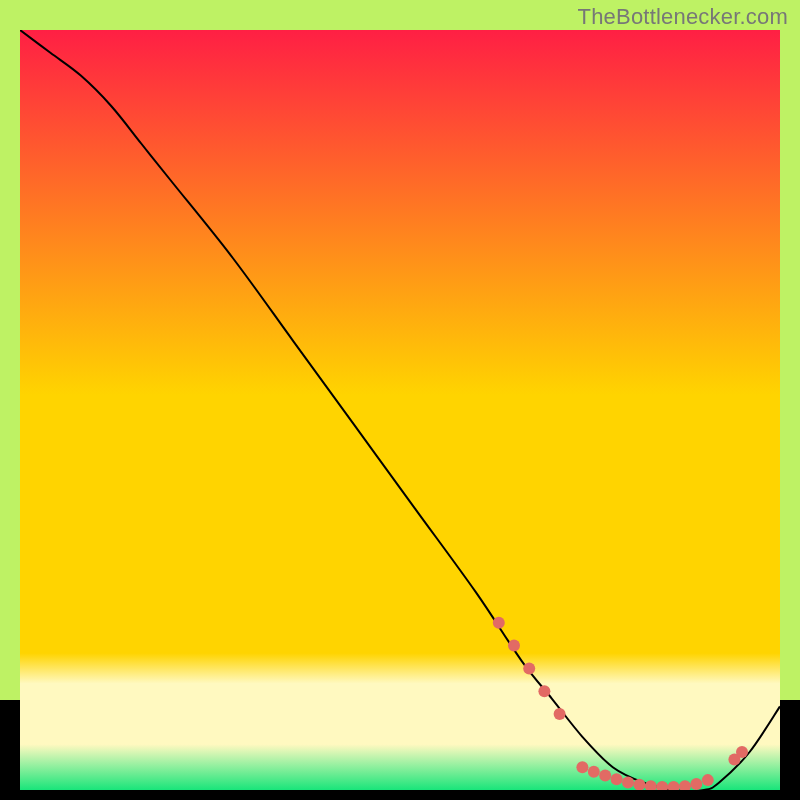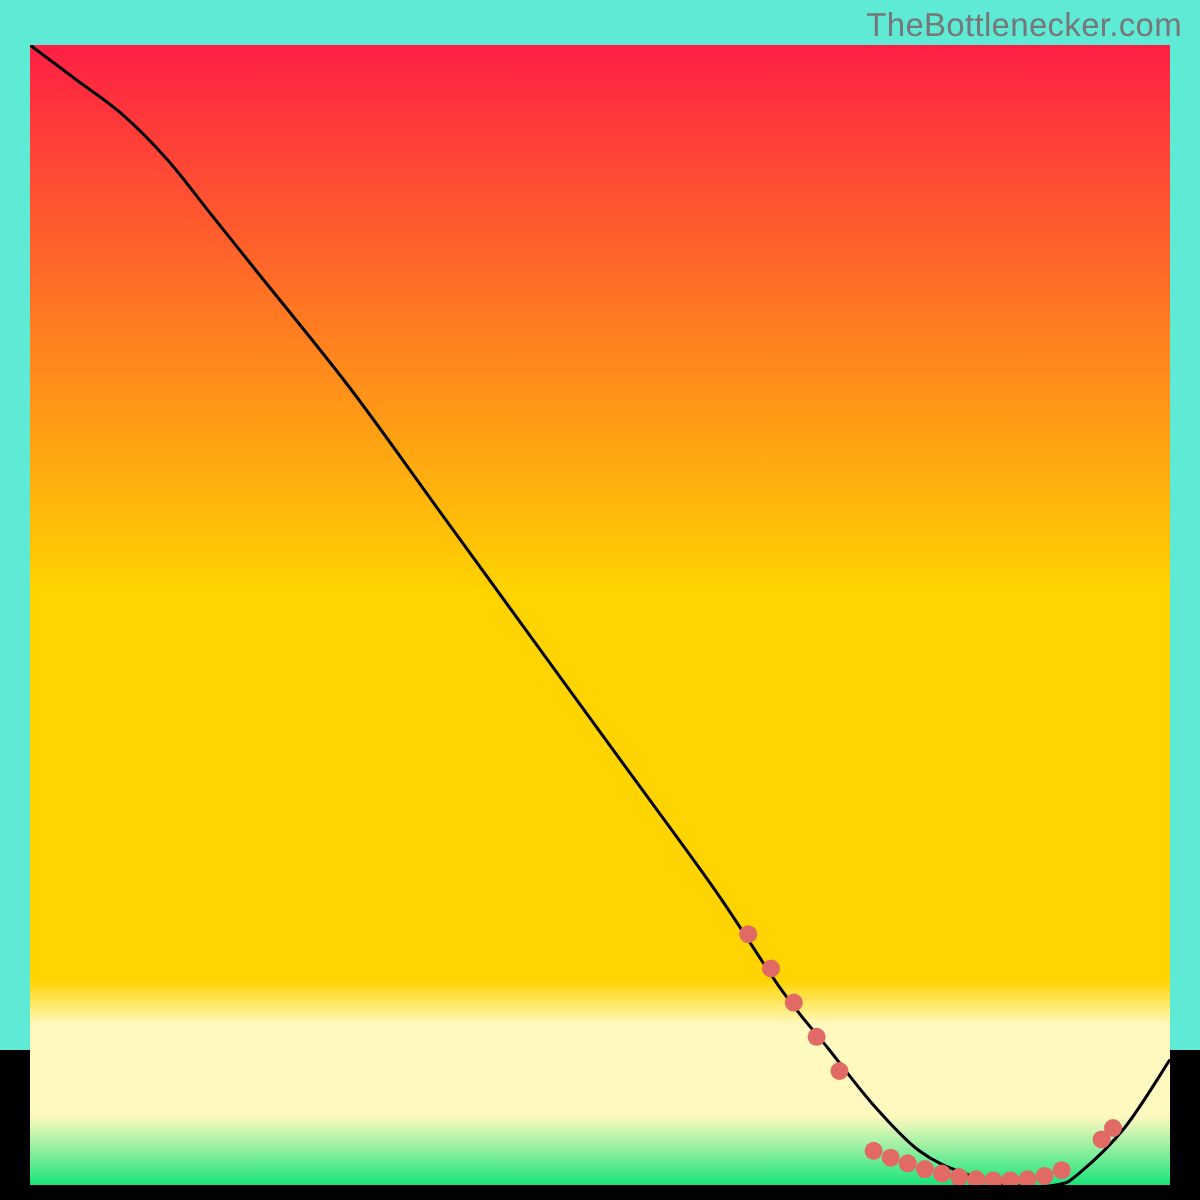--- a/index.html
+++ b/index.html
@@ -7,21 +7,21 @@
     padding: 0;
     width: 800px;
     height: 800px;
     background: #000;
     overflow: hidden;
   }
   .frame {
     position: relative;
     width: 800px;
     height: 700px;
-    background: #5eead4;
+    background: #bef264;
   }
   .watermark {
     position: absolute;
     top: 4px;
     right: 12px;
     font-family: Arial, Helvetica, sans-serif;
     font-size: 22px;
     color: #777;
     letter-spacing: 0.2px;
     user-select: none;

